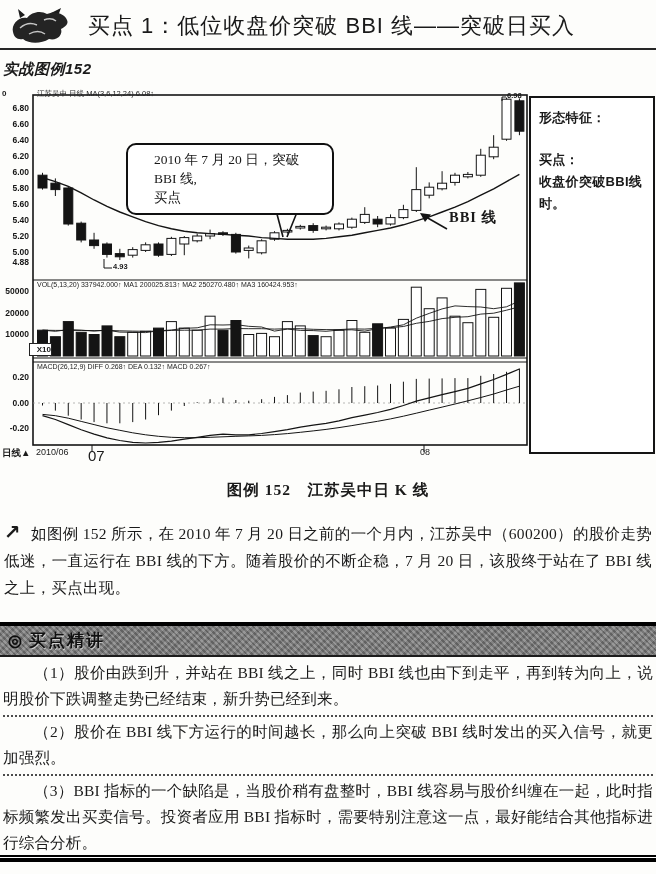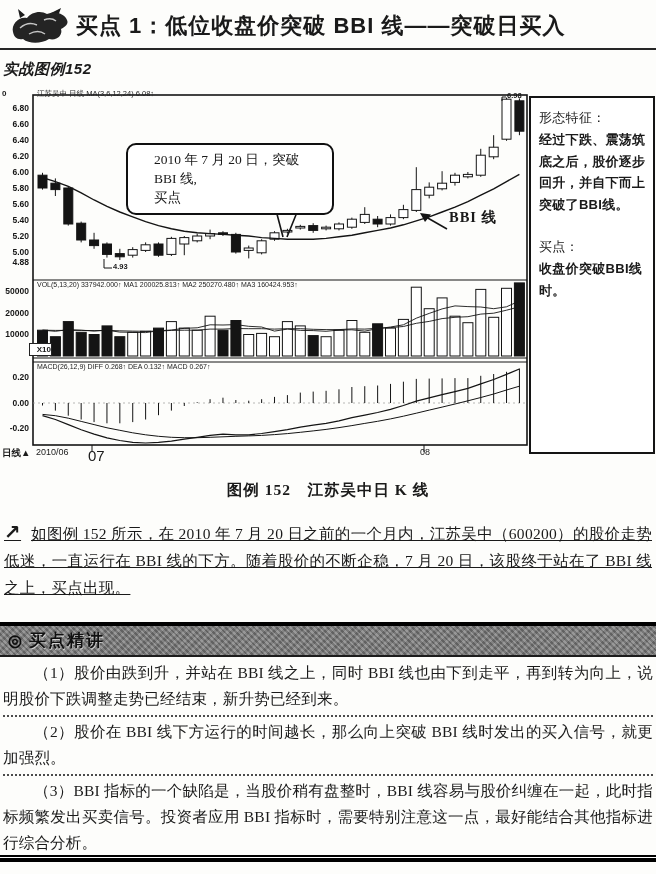--- a/index.html
+++ b/index.html
@@ -6,21 +6,21 @@
   html,body { background:#e8e8e8; }
   .page{
     position:relative; width:656px; height:874px; margin:0 auto;
     background:#fdfdfb; color:#1a1a1a; overflow:hidden;
     font-family:"Liberation Sans", sans-serif;
   }
   
   .title-row{ position:absolute; top:6px; left:0; width:656px; height:40px;
     display:flex; align-items:center; }
   .bull{ width:70px; height:40px; flex:0 0 auto; margin-left:4px; }
-  .title{ font-size:22px; font-weight:700; letter-spacing:1px; margin-left:2px; white-space:nowrap; }
+  .title{ font-size:22px; font-weight:400; letter-spacing:1px; margin-left:14px; white-space:nowrap; }
   .title-rule{ position:absolute; top:48px; left:0; width:656px; height:2px; background:#262626; }
   .section-label{ position:absolute; top:60px; left:3px; font-size:15px; font-weight:700; letter-spacing:.5px;font-style:italic; }
 
   
   .figure{ position:absolute; top:88px; left:0; width:656px; height:374px; }
   .chart{ position:absolute; top:0; left:0; width:530px; height:374px; }
   #chart-svg{ position:absolute; top:0; left:0; }
 
   .c-corner{ position:absolute; left:2px; top:1px; font-size:8px; font-weight:700; }
   .c-header{ position:absolute; left:37px; top:1px; font-size:7.5px; white-space:nowrap; color:#222; }
@@ -40,29 +40,29 @@
     padding:5px 26px 6px; font-family:"Liberation Serif", serif;
     font-size:13.5px; line-height:19px; z-index:3; }
   .bbi-label{ position:absolute; left:449px; top:120px; font-size:14.5px; font-weight:700;
     font-family:"Liberation Serif", serif; letter-spacing:1px; }
   .hi-label{ position:absolute; left:507px; top:3px; font-size:7.5px; font-weight:700; }
   .lo-label{ position:absolute; left:113px; top:174px; font-size:7.5px; font-weight:700; }
 
   .sidebar{ position:absolute; left:529px; top:8px; width:126px; height:358px;
     border:2px solid #141414; background:#fff; padding:9px 7px 0 8px;
     font-size:13px; line-height:1.68; font-weight:600; letter-spacing:.3px; }
-  .sb-h{ font-weight:400; }
+  .sb-h{ font-weight:700; }
   .sb-gap{ margin-top:1.55em; }
 
   
   .caption{ position:absolute; top:480px; left:0; width:656px; text-align:center;
     font-family:"Liberation Serif", serif; font-size:15.5px; font-weight:700; letter-spacing:1px; }
   .intro{ position:absolute; top:519px; left:0; width:656px; padding:0 4px;
     font-family:"Liberation Serif", serif; font-size:15.5px; line-height:27px;
-    text-align:justify; letter-spacing:.3px;text-decoration:underline; }
+    text-align:justify; letter-spacing:.3px; }
   .intro-arrow{ font-size:20px; font-weight:700; margin-right:10px; font-family:"DejaVu Sans", sans-serif; }
 
   .explain-bar{ position:absolute; top:622px; left:0; width:656px; height:35px;
     border-top:4px solid #000; border-bottom:2px solid #1c1c1c;
     background:
       repeating-linear-gradient(45deg, rgba(255,255,255,.14) 0 2px, rgba(0,0,0,.12) 2px 4px),
       repeating-linear-gradient(-45deg, rgba(255,255,255,.10) 0 3px, rgba(0,0,0,.10) 3px 6px),
       #7a7a7a;
     display:flex; align-items:center; padding-left:8px; gap:7px; }
   .bullet{ font-size:16px; font-weight:700; color:#0c0c0c; }
@@ -320,21 +320,20 @@
         <div>2010 年 7 月 20 日，突破 BBI 线,</div>
         <div>买点</div>
       </div>
       <div class="bbi-label">BBI 线</div>
       <div class="hi-label">6.98</div>
       <div class="lo-label">4.93</div>
     </div>
 
     <aside class="sidebar">
       <p class="sb-h">形态特征：</p>
-      <p class="sb-t">经过下跌、震荡筑底之后，股价逐步回升，并自下而上突破了BBI线。</p>
       <p class="sb-h sb-gap">买点：</p>
       <p class="sb-t">收盘价突破BBI线时。</p>
     </aside>
   </div>
 
   <div class="caption">图例 152　江苏吴中日 K 线</div>
 
   <p class="intro"><span class="intro-arrow">↗</span><span>如图例 152 所示，在 2010 年 7 月 20 日之前的一个月内，江苏吴中（600200）的股价走势低迷，一直运行在 BBI 线的下方。随着股价的不断企稳，7 月 20 日，该股终于站在了 BBI 线之上，买点出现。</span></p>
 
   <div class="explain-bar">

